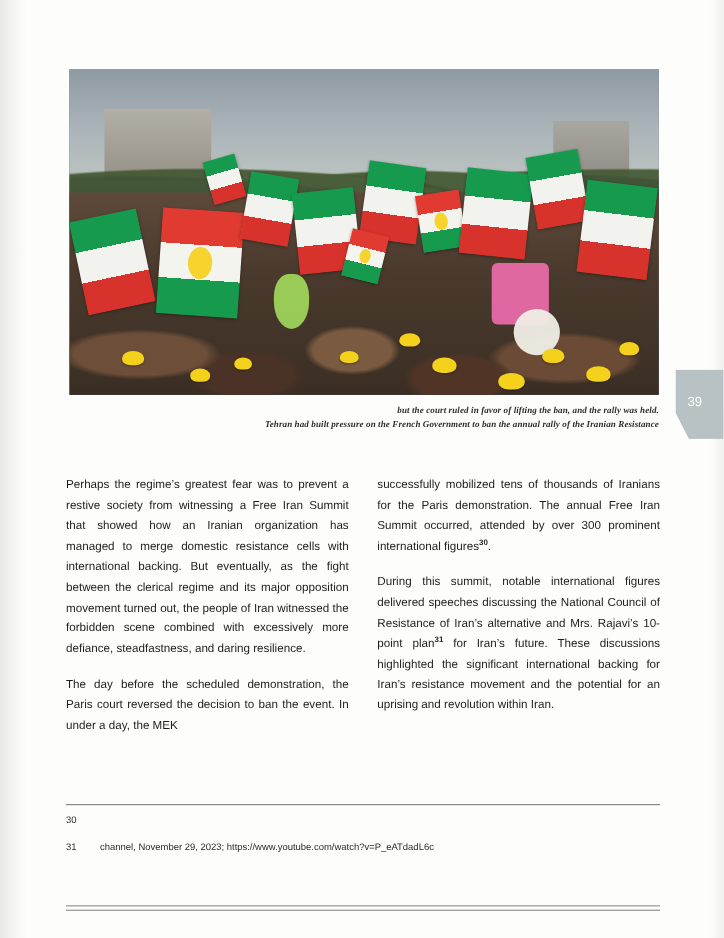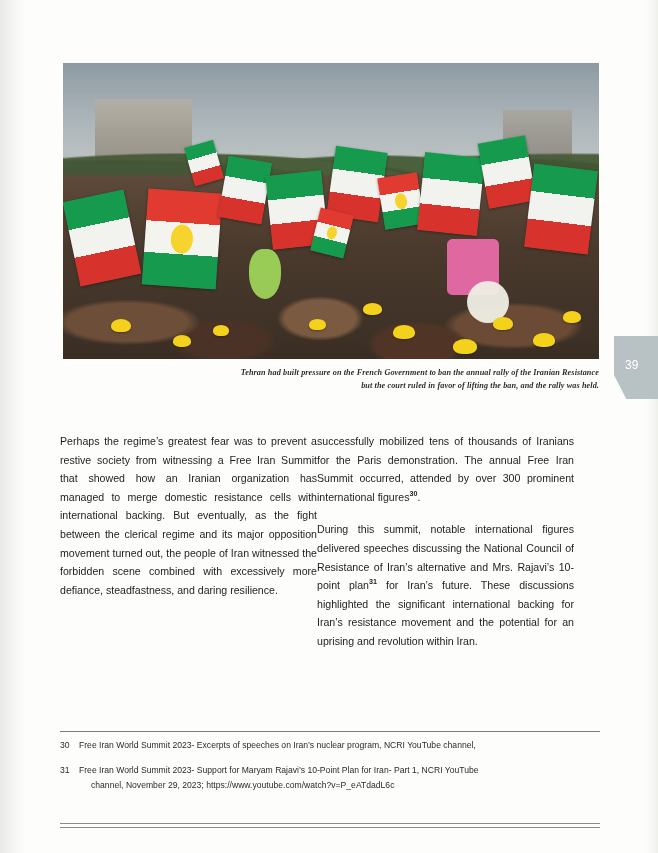--- a/index.html
+++ b/index.html
@@ -168,20 +168,21 @@
     color: #ffffff;
   }
 
   
   .columns {
     position: absolute;
     left: 60px;
     top: 432px;
     width: 540px;
     display: flex;
+    gap: 26px;
   }
   .col {
     width: 257px;
     font-family: "Liberation Sans", sans-serif;
     font-size: 10.6px;
     line-height: 18.6px;
     color: #1d1d1b;
     text-align: justify;
   }
   .col p {
@@ -284,51 +285,50 @@
     <div class="yellow-hat" style="left:330px; top:262px; width:22px; height:14px;"></div>
     <div class="yellow-hat" style="left:390px; top:276px; width:24px; height:15px;"></div>
     <div class="yellow-hat" style="left:430px; top:254px; width:20px; height:13px;"></div>
     <div class="yellow-hat" style="left:470px; top:270px; width:22px; height:14px;"></div>
     <div class="yellow-hat" style="left:500px; top:248px; width:18px; height:12px;"></div>
     <div class="yellow-hat" style="left:246px; top:256px; width:17px; height:11px;"></div>
     <div class="yellow-hat" style="left:150px; top:262px; width:16px; height:11px;"></div>
   </div>
 
   <div class="caption">
+    <div>but the court ruled in favor of lifting the ban, and the rally was held.</div>
     <div>Tehran had built pressure on the French Government to ban the annual rally of the Iranian Resistance</div>
-    <div>but the court ruled in favor of lifting the ban, and the rally was held.</div>
   </div>
 
   <div class="page-tab">
     <div class="tab-shape"></div>
     <div class="tab-num">39</div>
   </div>
 
   <div class="columns">
     <div class="col">
       <p>Perhaps the regime’s greatest fear was to prevent a restive society from witnessing a Free Iran Summit that showed how an Iranian organization has managed to merge domestic resistance cells with international backing. But eventually, as the fight between the clerical regime and its major opposition movement turned out, the people of Iran witnessed the forbidden scene combined with excessively more defiance, steadfastness, and daring resilience.</p>
+      <p>The day before the scheduled demonstration, the Paris court reversed the decision to ban the event. In under a day, the MEK</p>
     </div>
     <div class="col">
       <p><span>successfully mobilized tens of thousands of Iranians for the Paris demonstration. The annual Free Iran Summit occurred, attended by over 300 prominent international figures</span><sup>30</sup><span>.</span></p>
       <p><span>During this summit, notable international figures delivered speeches discussing the National Council of Resistance of Iran’s alternative and Mrs. Rajavi’s 10-point plan</span><sup>31</sup><span> for Iran’s future. These discussions highlighted the significant international backing for Iran’s resistance movement and the potential for an uprising and revolution within Iran.</span></p>
     </div>
   </div>
 
   <div class="fn-rule"></div>
   <div class="footnotes">
     <div class="fn">
       <div class="fn-num">30</div>
       <div class="fn-text">
-        <span class="ind">Free Iran World Summit 2023- Excerpts of speeches on Iran’s nuclear program, NCRI YouTube channel,</span>
       </div>
     </div>
     <div class="fn">
       <div class="fn-num">31</div>
       <div class="fn-text">
-        <span class="ind">Free Iran World Summit 2023- Support for Maryam Rajavi’s 10-Point Plan for Iran- Part 1, NCRI YouTube</span>
         <span class="ind i">channel, November 29, 2023; https://www.youtube.com/watch?v=P_eATdadL6c</span>
       </div>
     </div>
   </div>
 
   <div class="bottom-rule-1"></div>
   <div class="bottom-rule-2"></div>
 
 </div>
 

